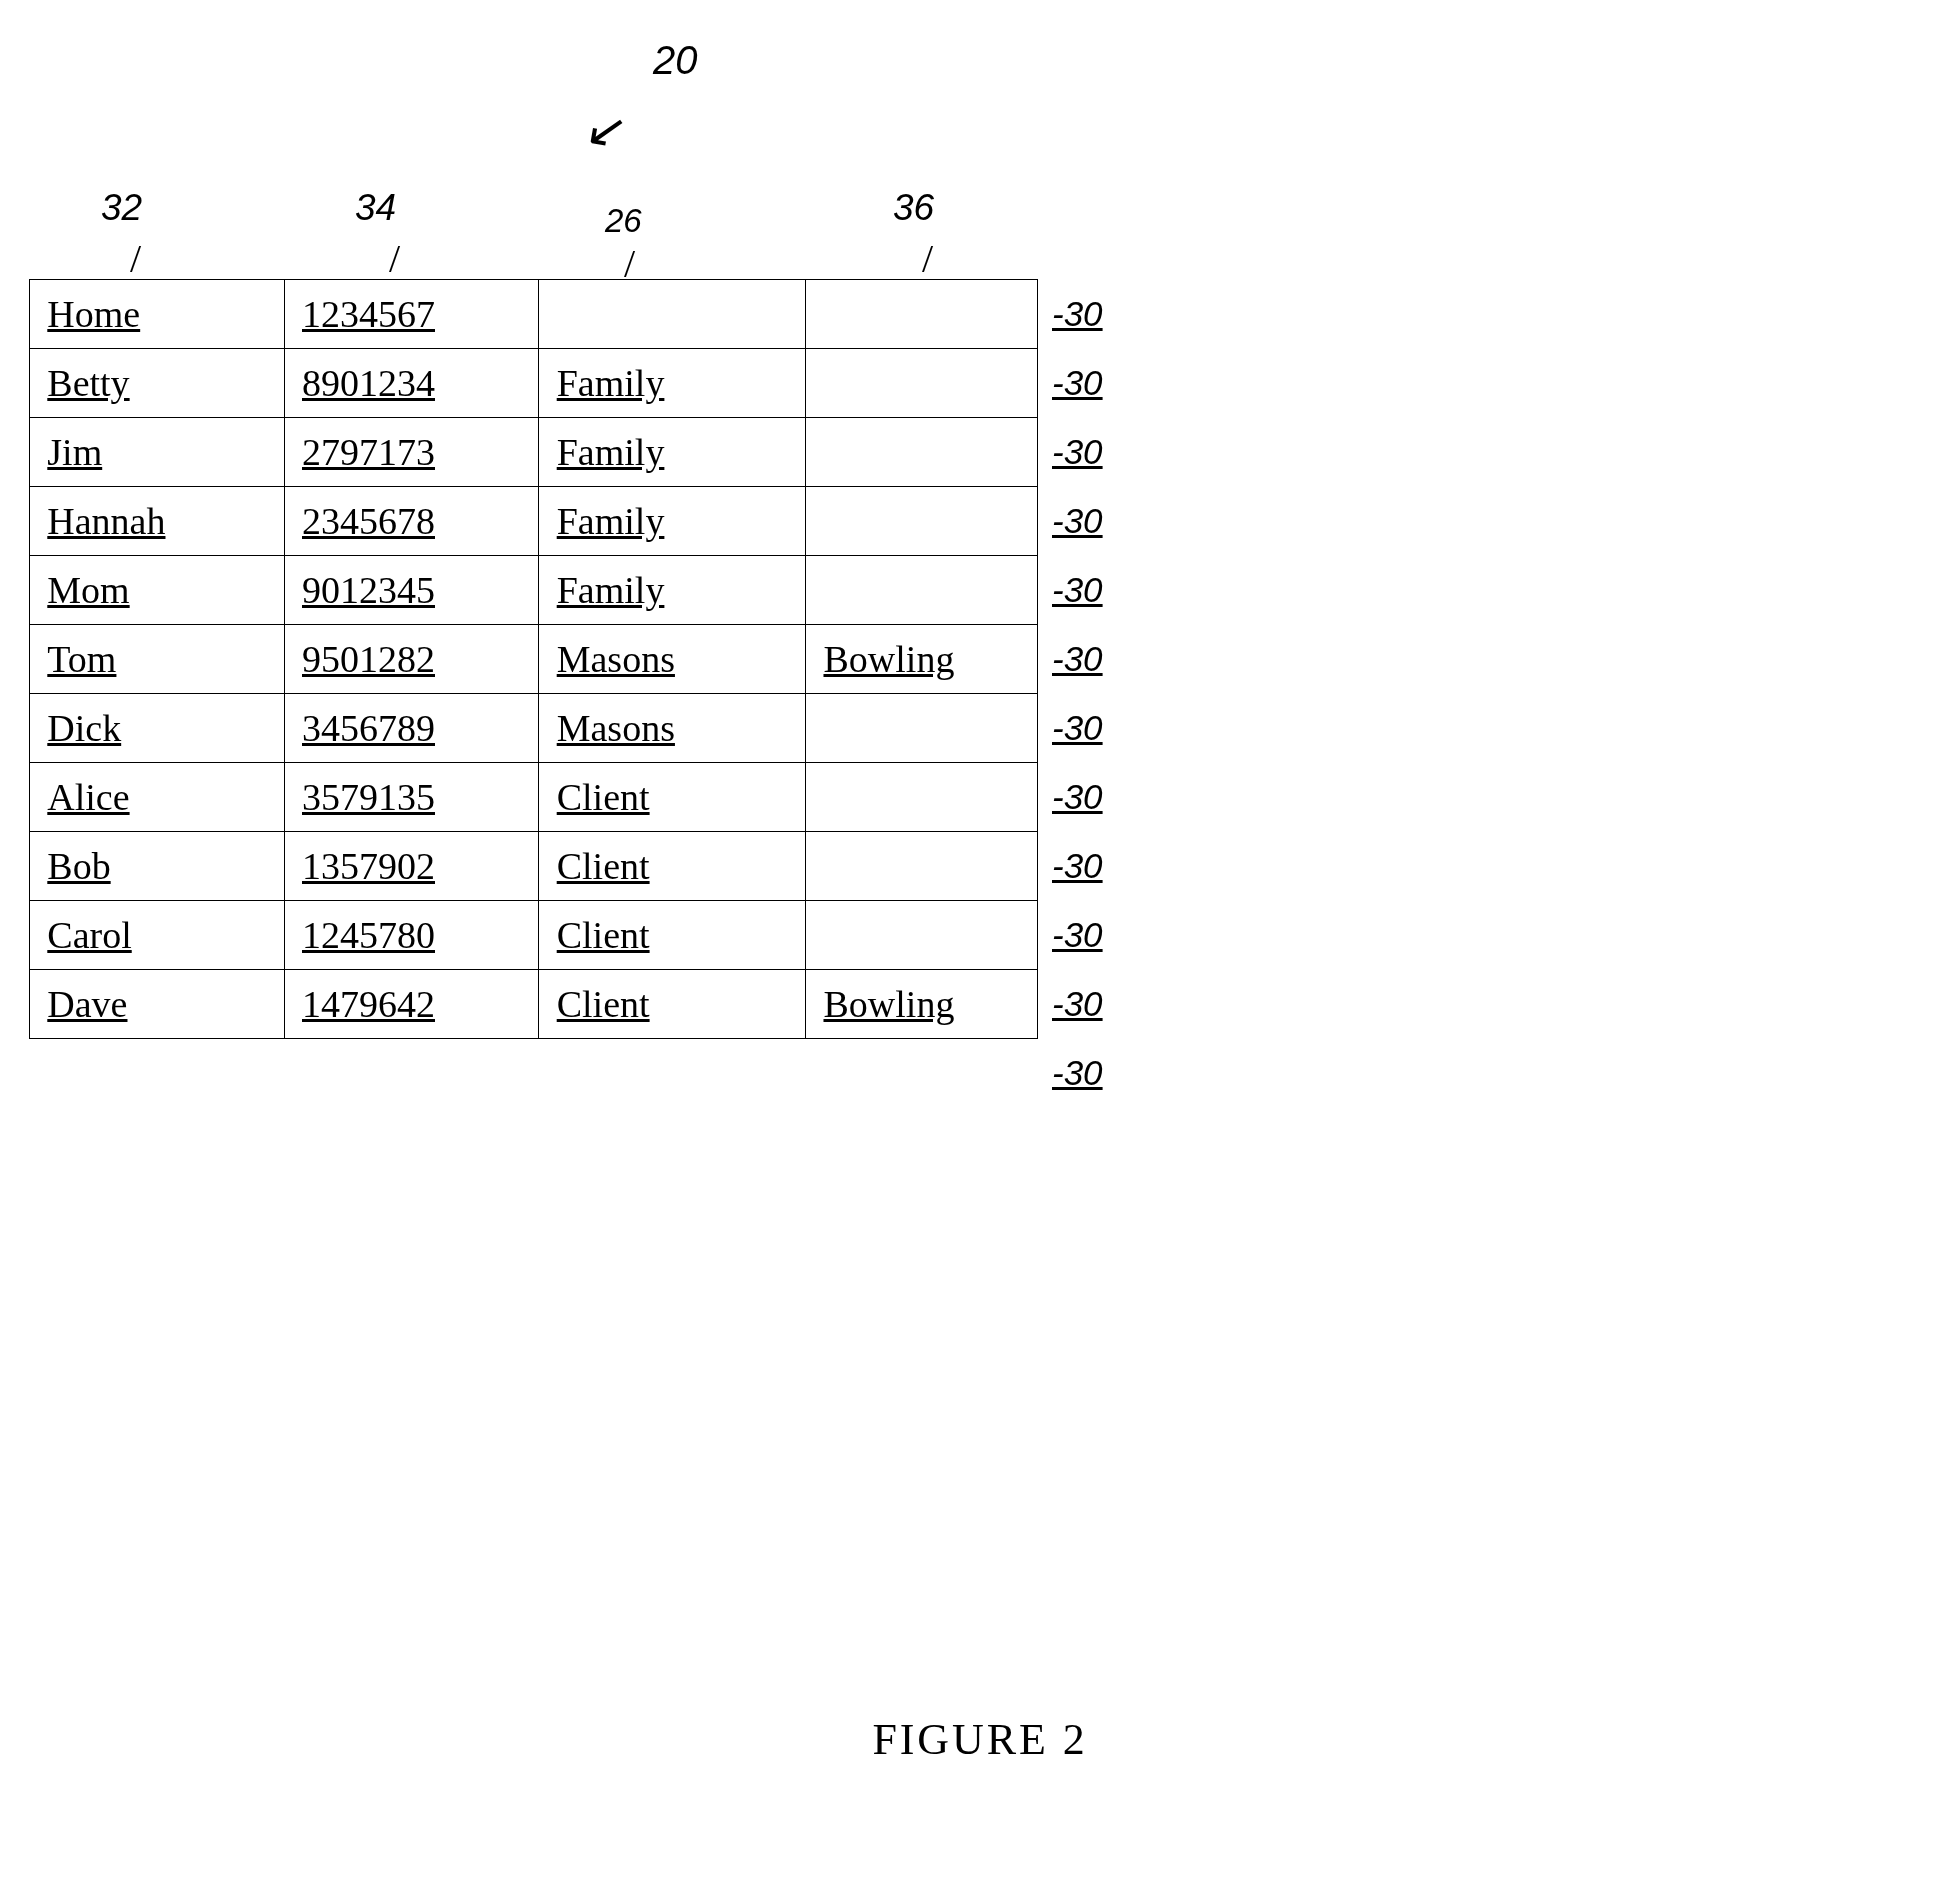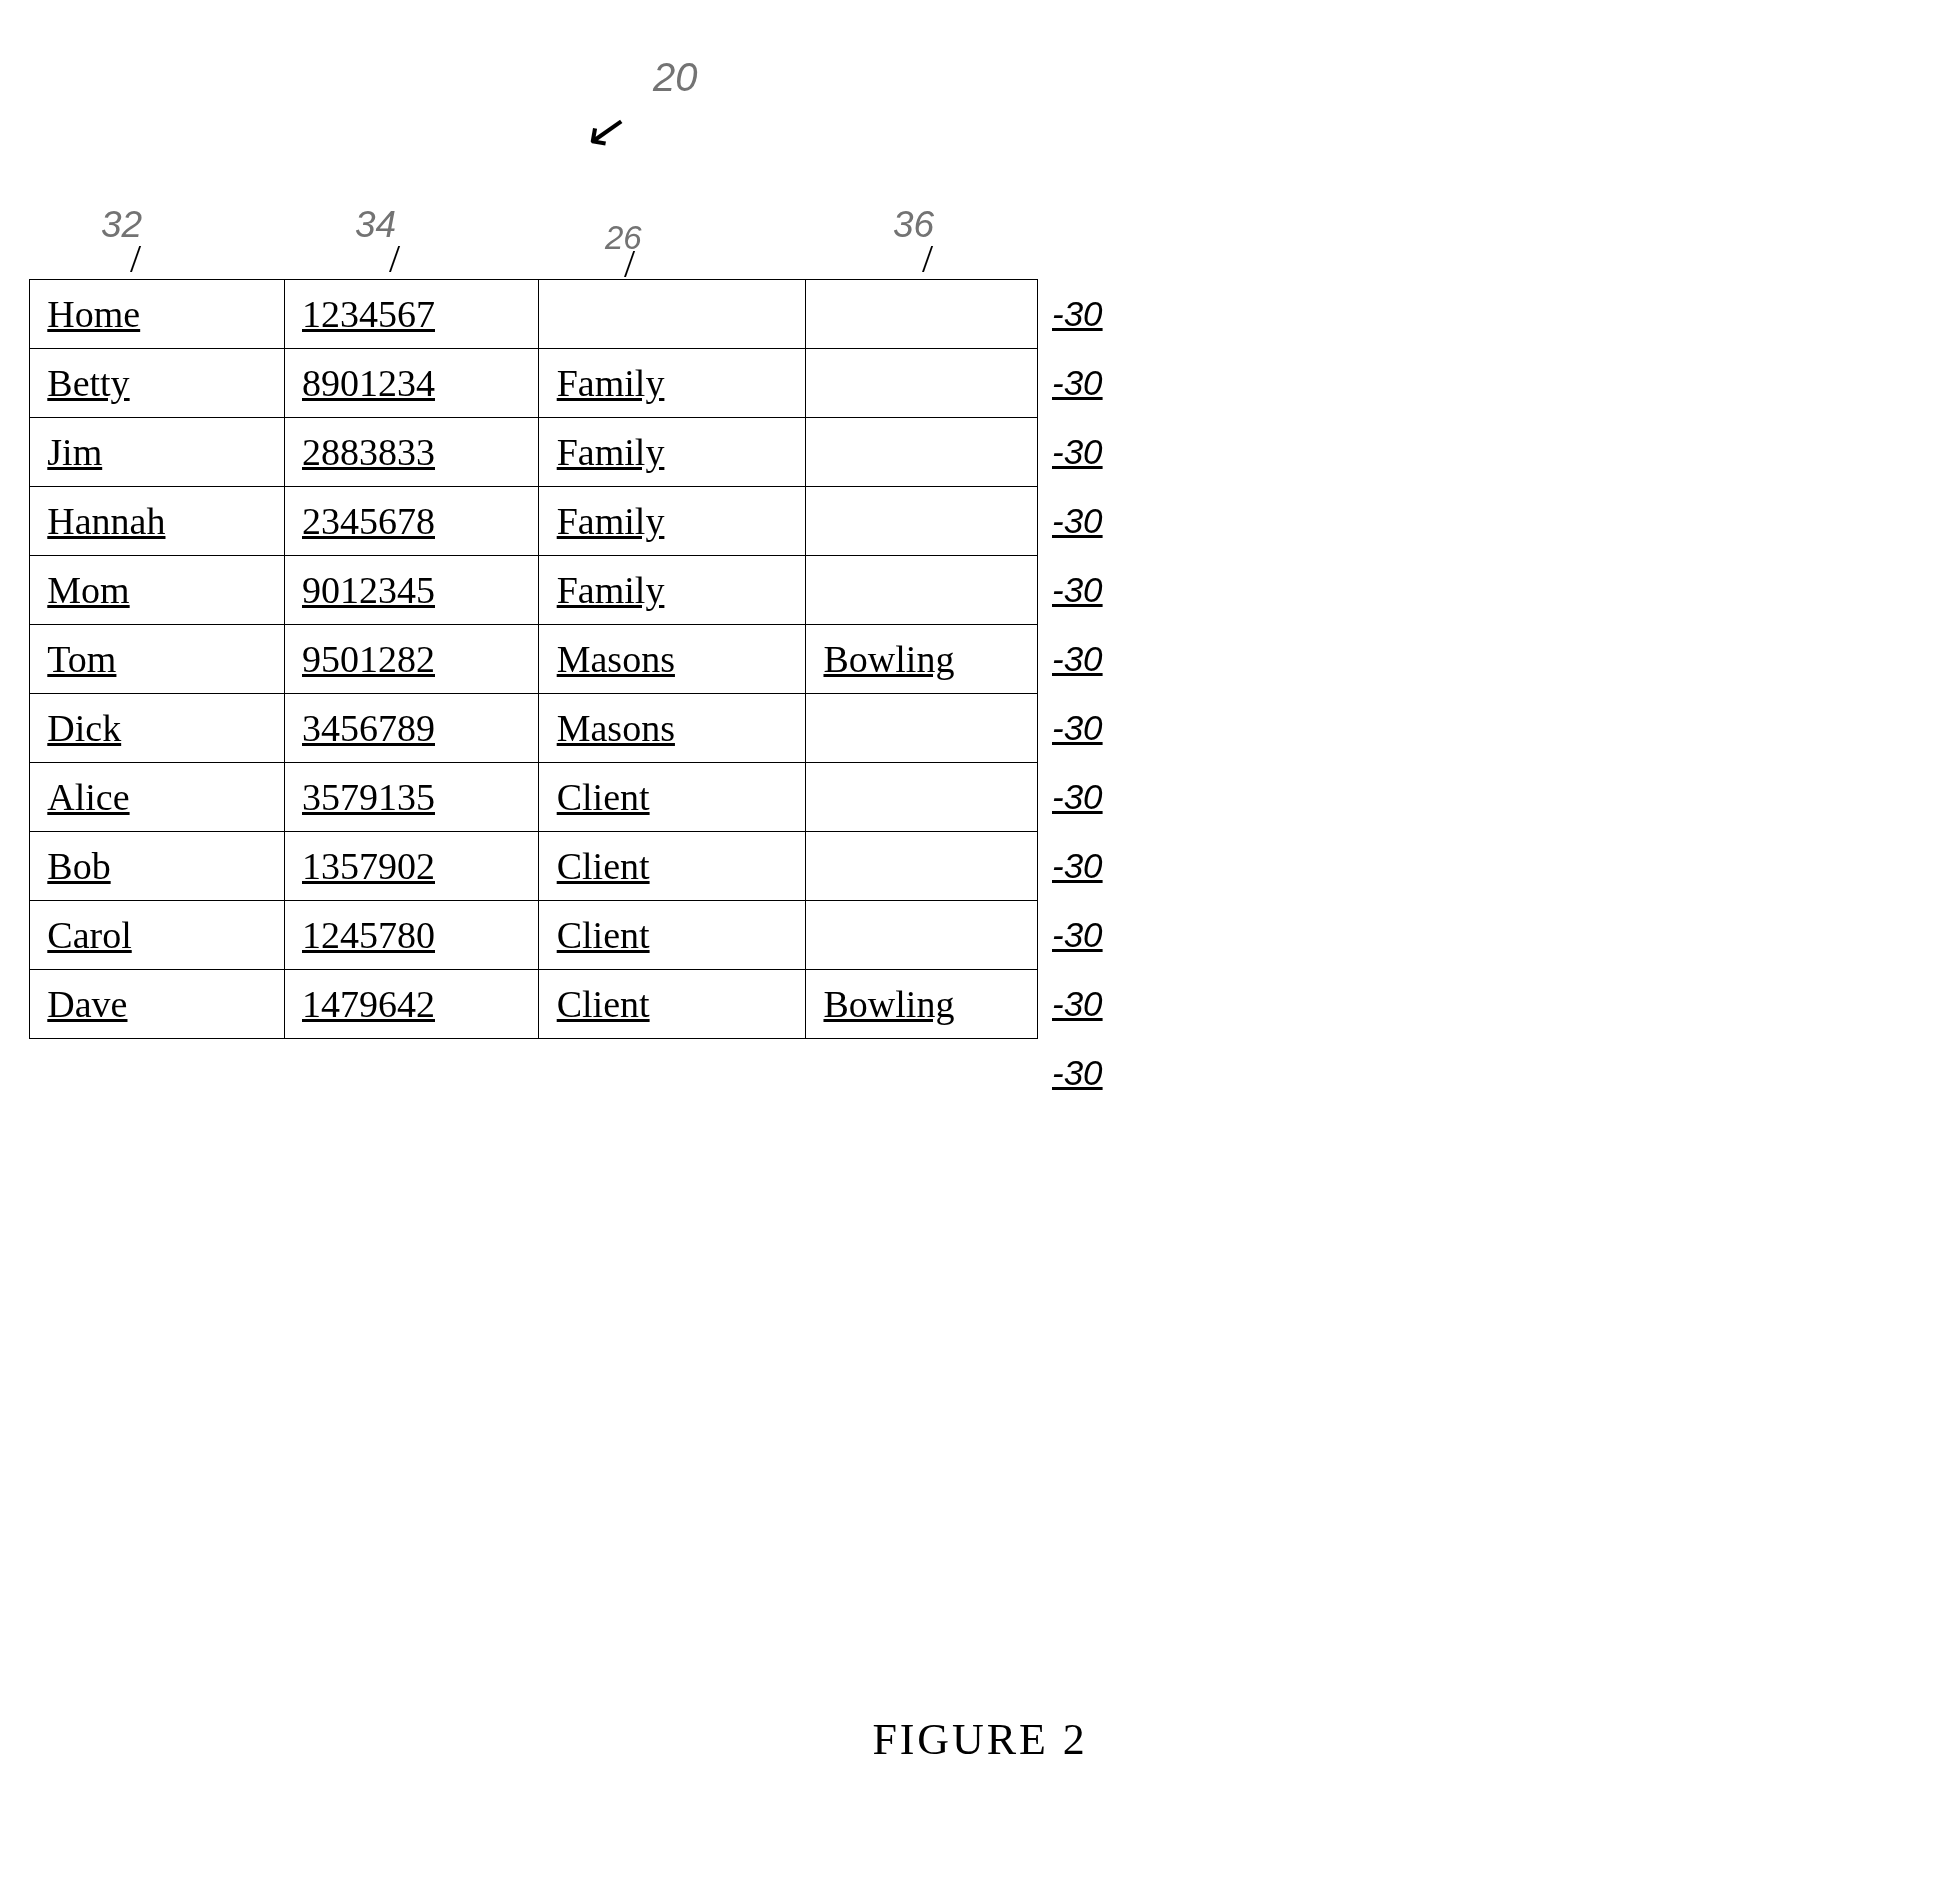--- a/index.html
+++ b/index.html
@@ -22,23 +22,22 @@
       height: 1890px;
       position: relative;
       background: #ffffff;
     }
 
     
     .annotation {
       position: absolute;
       font-size: 35px;
       font-family: 'Comic Sans MS', cursive, sans-serif;
-      color: #737373;
+      color: #000000;
       font-style: italic;
-      margin-top: 17px;
     }
 
     .annotation-20 {
       top: 38px;
       left: 653px;
       font-size: 40px;
     }
 
     .annotation-32 {
       top: 187px;
@@ -174,21 +173,21 @@
             <td class="col-group2"></td>
           </tr>
           <tr>
             <td class="col-name">Betty</td>
             <td class="col-number">8901234</td>
             <td class="col-group1">Family</td>
             <td class="col-group2"></td>
           </tr>
           <tr>
             <td class="col-name">Jim</td>
-            <td class="col-number">2883833</td>
+            <td class="col-number">2797173</td>
             <td class="col-group1">Family</td>
             <td class="col-group2"></td>
           </tr>
           <tr>
             <td class="col-name">Hannah</td>
             <td class="col-number">2345678</td>
             <td class="col-group1">Family</td>
             <td class="col-group2"></td>
           </tr>
           <tr>

